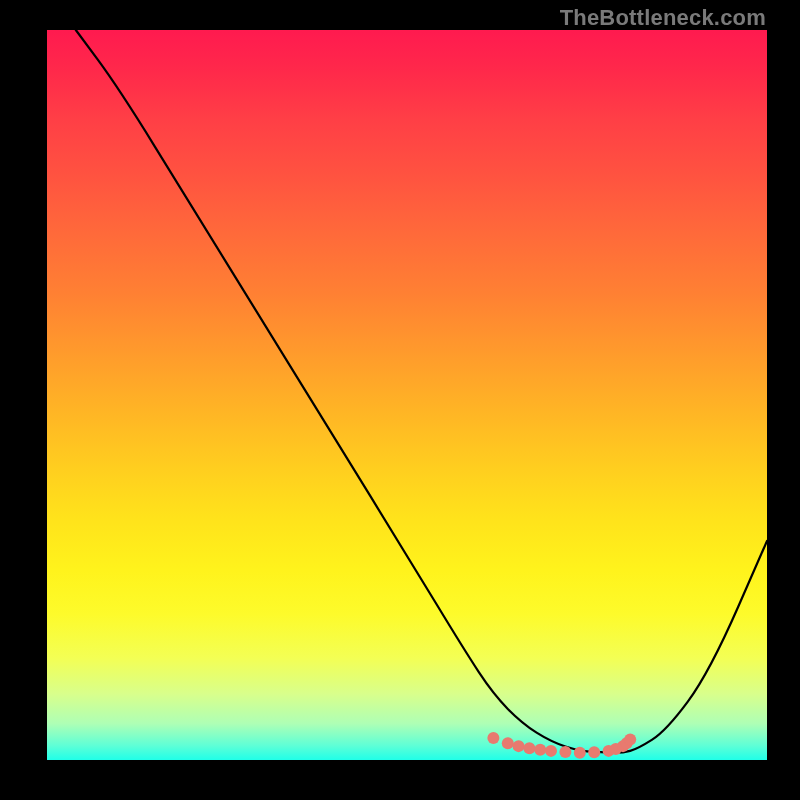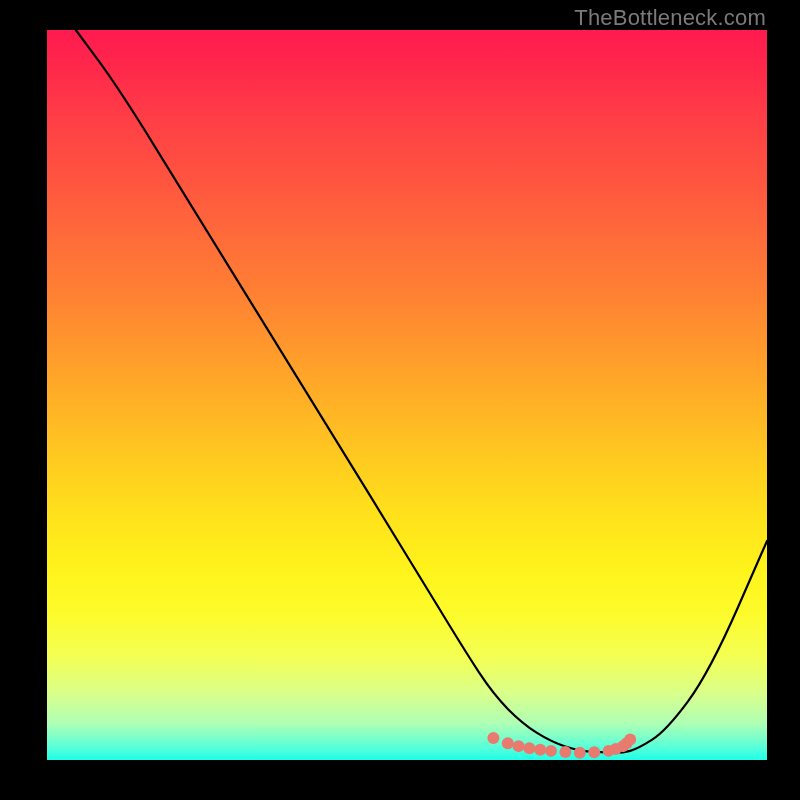--- a/index.html
+++ b/index.html
@@ -46,21 +46,21 @@
       #5fffd6 98%,
       #20ffe8 100%
     );
   }
   .watermark {
     position: absolute;
     top: 5px;
     right: 34px;
     color: #7a7a7a;
     font-size: 22px;
-    font-weight: 400;
+    font-weight: 700;
     letter-spacing: 0.2px;
     user-select: none;
     text-align: right;
   }
   svg.curve {
     position: absolute;
     left: 0;
     top: 0;
     width: 720px;
     height: 730px;

